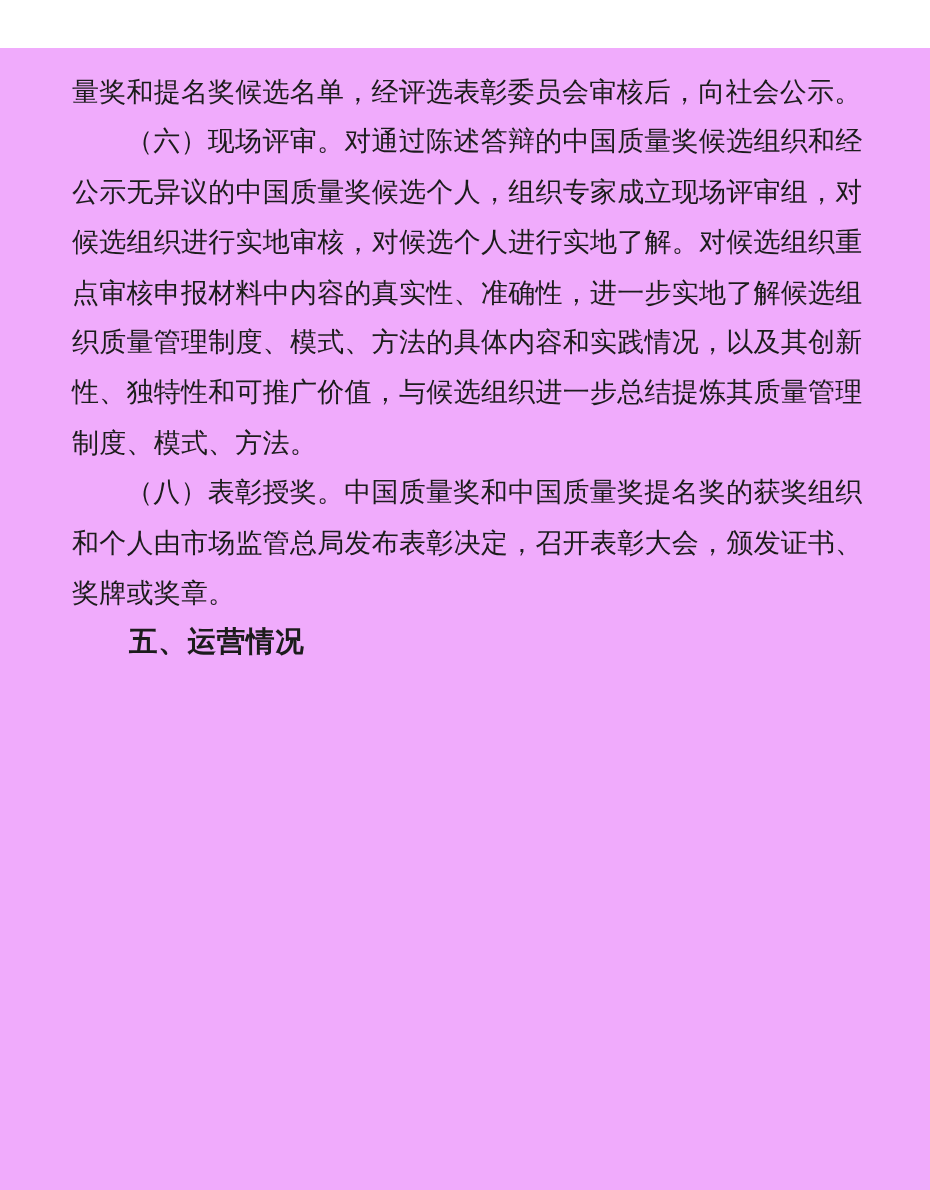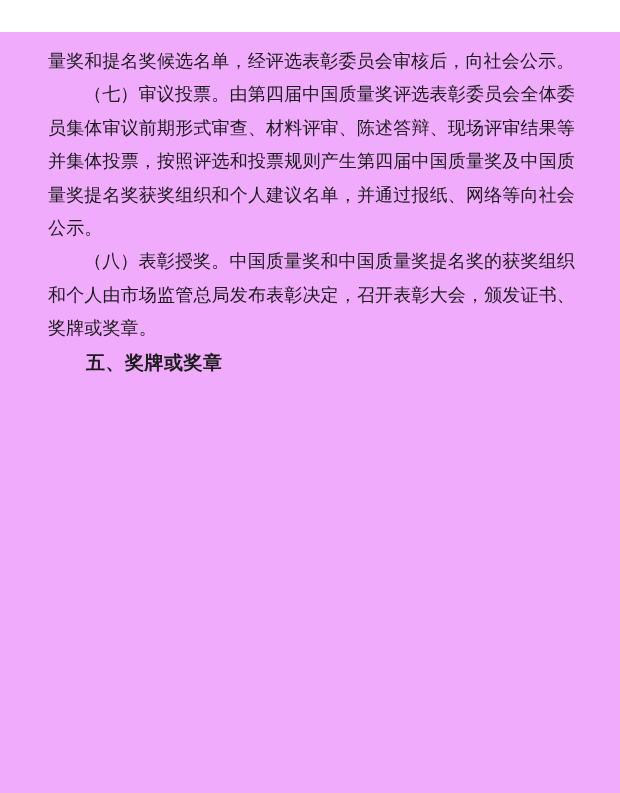--- a/index.html
+++ b/index.html
@@ -58,19 +58,19 @@
     color: #222222;
     font-family: "Liberation Serif", "DejaVu Serif", serif;
   }
 </style>
 </head>
 <body>
 
 <div class="page">
   <div class="text-block">
     <p class="continuation">量奖和提名奖候选名单，经评选表彰委员会审核后，向社会公示。</p>
-    <p class="body">（七）审议投票。由第四届中国质量奖评选表彰委员会全体委员集体审议前期形式审查、材料评审、陈述答辩、现场评审结果等并集体投票，按照评选和投票规则产生第四届中国质量奖及中国质量奖提名奖获奖组织和个人建议名单，并通过报纸、网络等向社会公示。</p>
+    <p class="body">（六）现场评审。对通过陈述答辩的中国质量奖候选组织和经公示无异议的中国质量奖候选个人，组织专家成立现场评审组，对候选组织进行实地审核，对候选个人进行实地了解。对候选组织重点审核申报材料中内容的真实性、准确性，进一步实地了解候选组织质量管理制度、模式、方法的具体内容和实践情况，以及其创新性、独特性和可推广价值，与候选组织进一步总结提炼其质量管理制度、模式、方法。</p>
     <p class="body">（八）表彰授奖。中国质量奖和中国质量奖提名奖的获奖组织和个人由市场监管总局发布表彰决定，召开表彰大会，颁发证书、奖牌或奖章。</p>
-    <p class="heading">五、奖牌或奖章</p>
+    <p class="heading">五、运营情况</p>
   </div>
 
   <div class="page-number">— 6 —</div>
 </div>
 
 </body></html>

